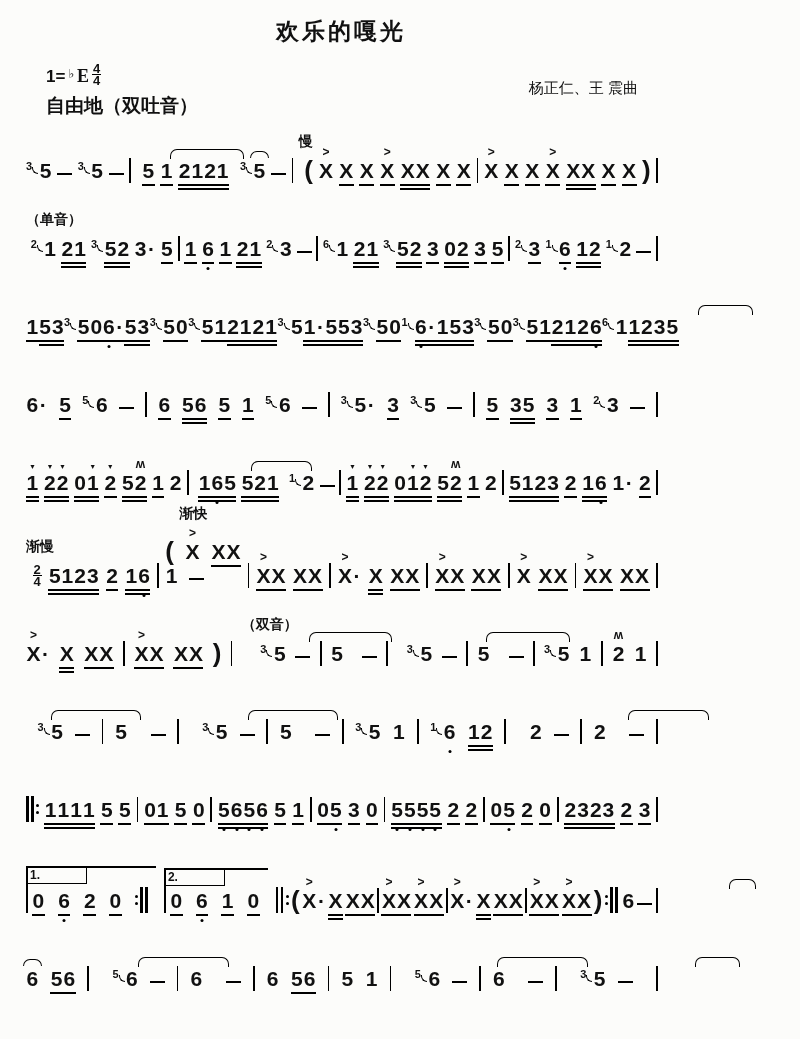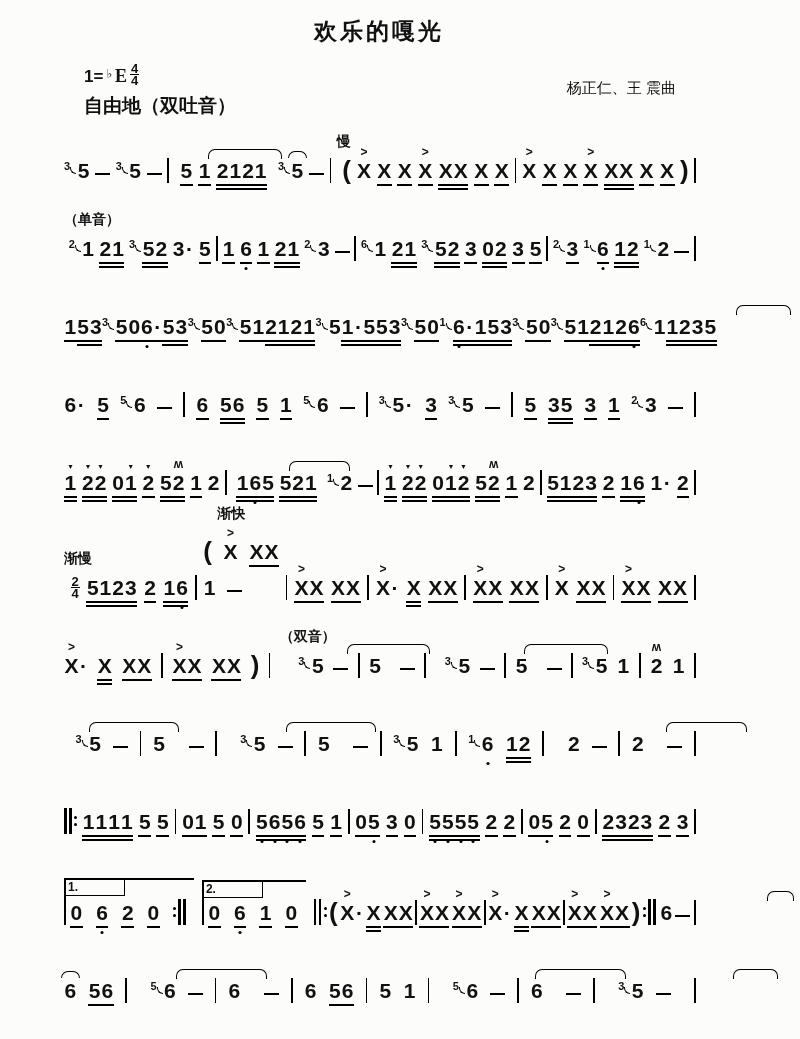--- a/index.html
+++ b/index.html
@@ -1,18 +1,18 @@
 <!DOCTYPE html>
 <html><head>
 <meta charset="utf-8">
 <style>
   html,body{margin:0;padding:0;width:800px;height:1039px;overflow:hidden;
     background:#fcfcfa;color:#111;
     font-family:"Liberation Sans","DejaVu Sans",sans-serif;}
-  .page{width:682px;height:1039px;position:relative;margin-left:38px;}
+  .page{width:682px;height:1039px;position:relative;}
   .title{ text-align:center; font-size:23px; font-weight:700; letter-spacing:3px;
     padding-top:16px; margin:0 0 14px 0;
     font-family:"DejaVu Sans","Liberation Sans",sans-serif;}
   .head{position:relative; height:62px; margin:0 44px 26px 46px;}
   .keysig{position:absolute; left:0; top:2px; font-size:17px; font-weight:700;
     display:flex; align-items:flex-end; gap:3px;}
   .keysig .flat{font-size:12px; position:relative; top:-6px;}
   .keysig .knote{font-family:"Liberation Serif","DejaVu Serif",serif; font-size:18px;}
   .tempo{position:absolute; left:0; top:32px; font-size:19px; font-weight:700;}
   .composer{position:absolute; right:0; top:18px; font-size:15px;}
@@ -49,21 +49,21 @@
   .rep .rdot{width:3px; height:3px; border-radius:50%; background:#000;}
   .ts{display:inline-flex; flex-direction:column; font-size:13px; font-weight:700;
     line-height:11px; text-align:center; margin-bottom:1px;}
   .ts .num{border-bottom:1.4px solid #000; padding:0 1px;}
   .lblt{width:0; height:24px; position:relative; overflow:visible;}
   .lbltxt{position:absolute; bottom:32px; left:0; white-space:nowrap; font-size:14px;
     font-weight:700;}
   .smark{width:0; height:20px;}
   .slur{position:absolute; height:9px; border:1.6px solid #000; border-bottom:none;
     border-radius:7px 7px 0 0;}
-  .stack{display:inline-flex; flex-direction:column; align-items:flex-start; gap:12px;
+  .stack{display:inline-flex; flex-direction:column; align-items:flex-start; 
     position:relative;}
   .stack .srow{display:flex; gap:11px; align-items:flex-end;}
   .slabel{position:absolute; bottom:100%; left:14px; margin-bottom:16px; font-size:14px;
     font-weight:700; white-space:nowrap;}
   .volta{display:inline-flex; flex-direction:column; align-items:flex-start;
     border-top:2px solid #000; border-left:2px solid #000; margin-right:6px;}
   .vlabel{font-size:12px; font-weight:700; border-bottom:1.2px solid #000;
     border-right:1.2px solid #000; padding:0 46px 1px 2px; margin-bottom:3px;}
   .vrow{display:flex; gap:13px; align-items:flex-end; padding:0 8px 0 4px;}
 </style>

